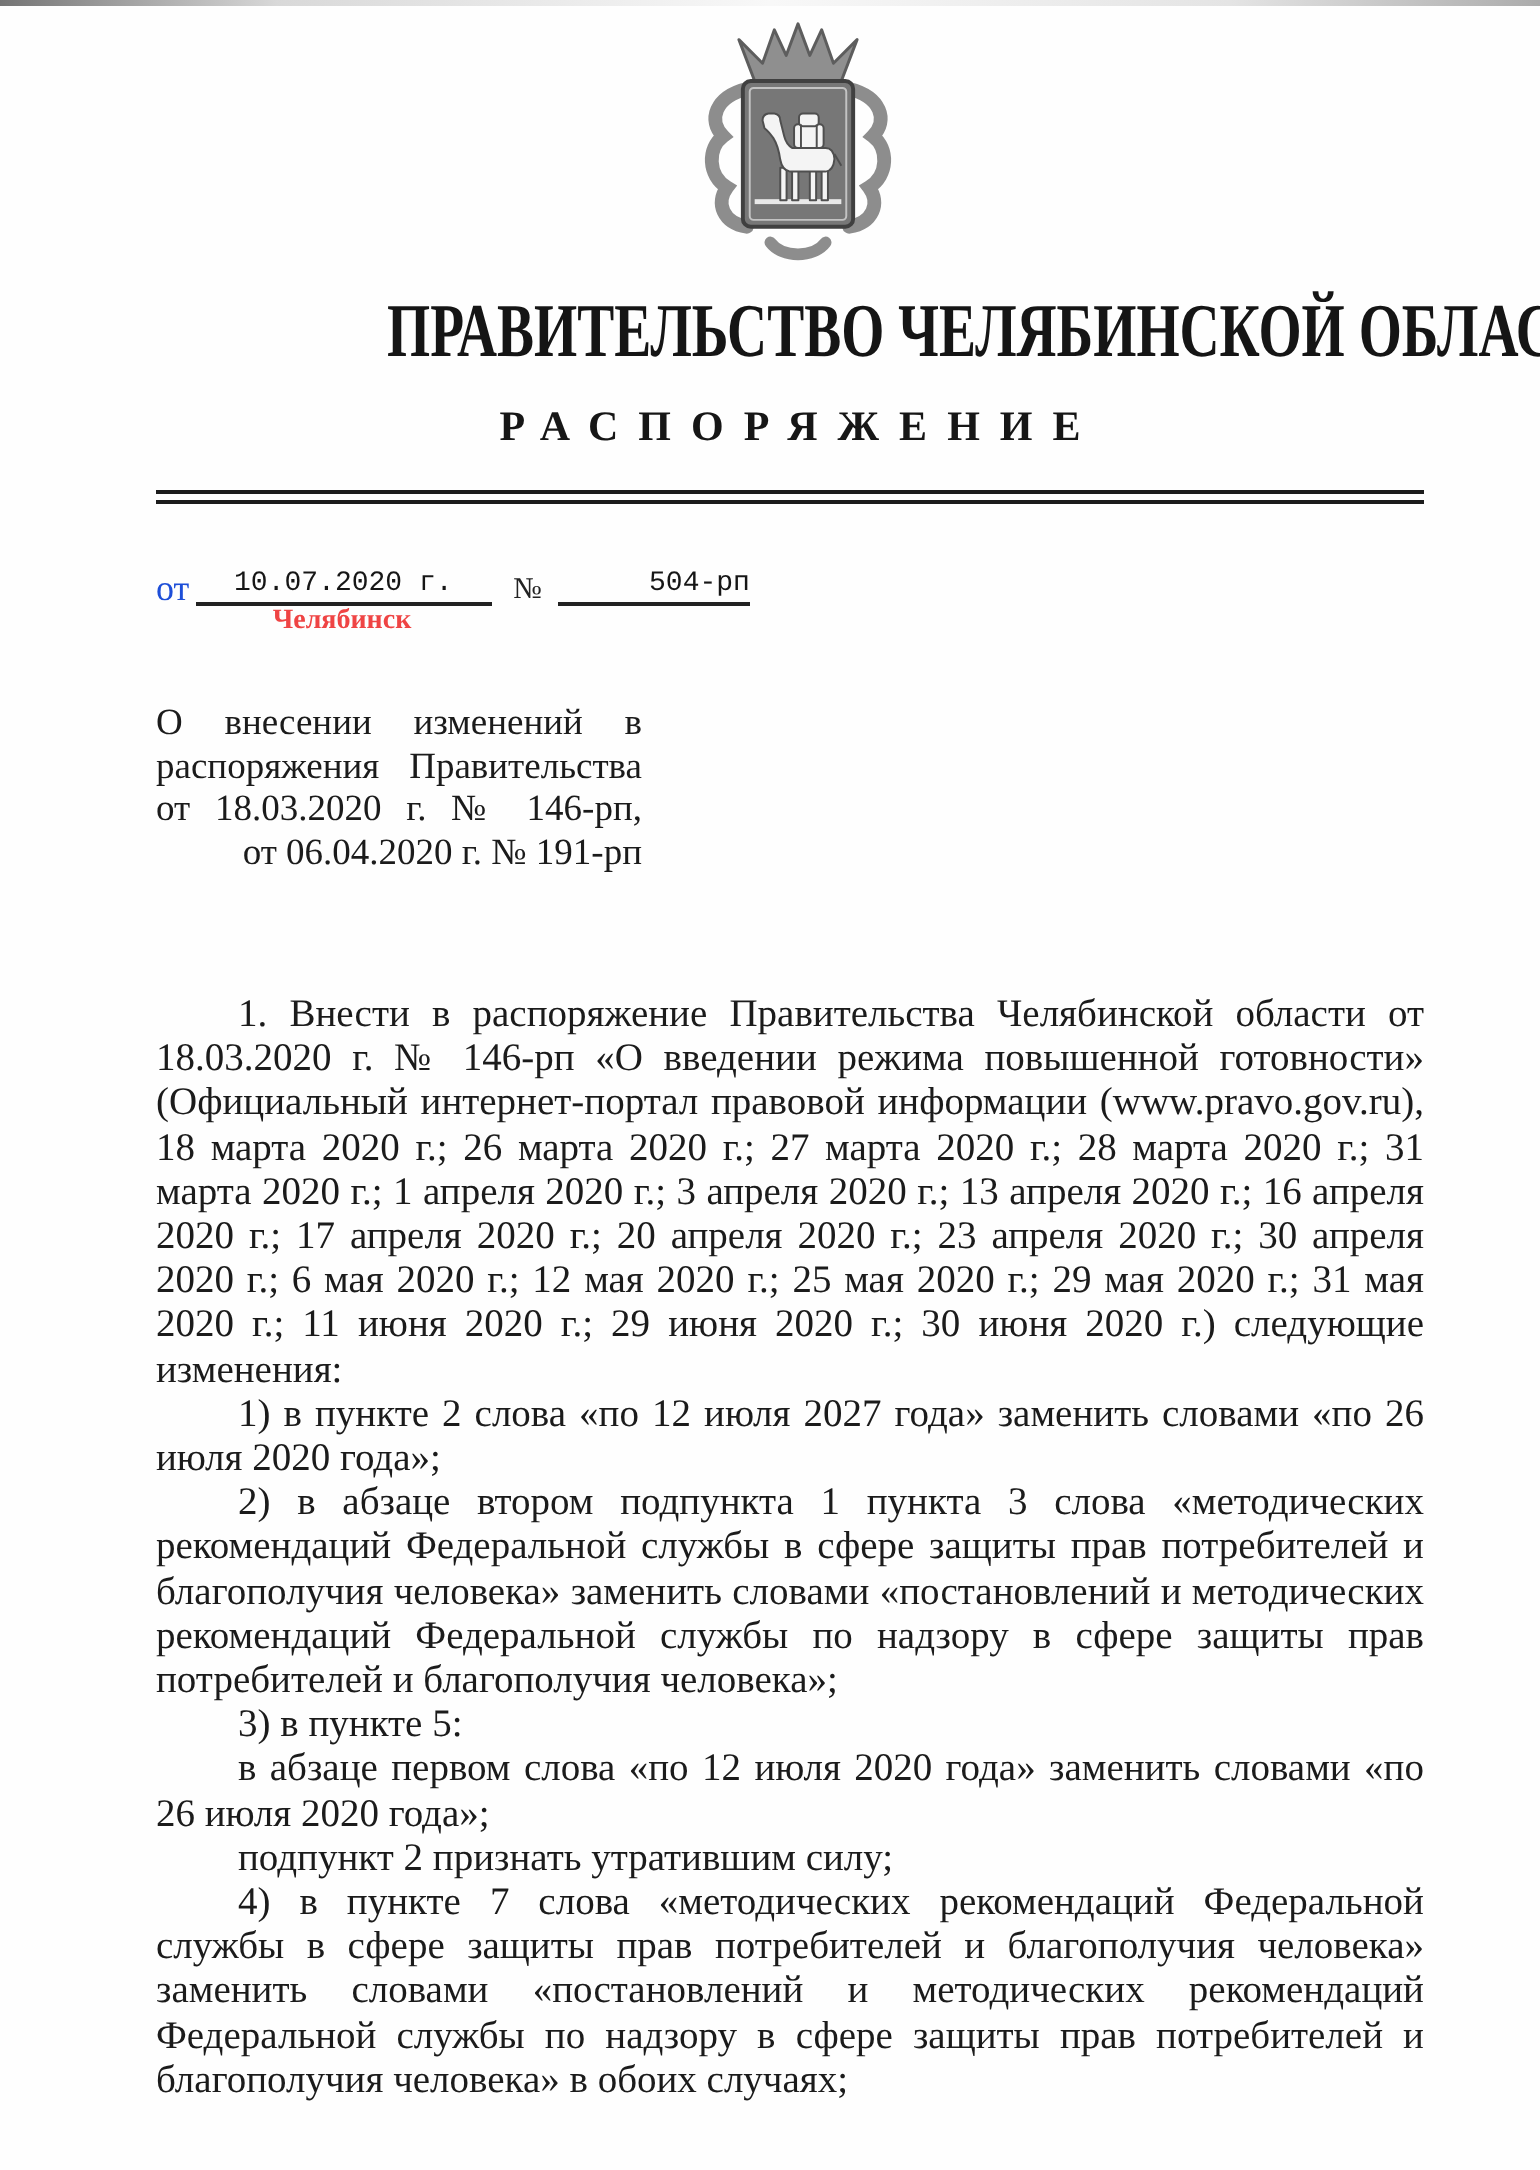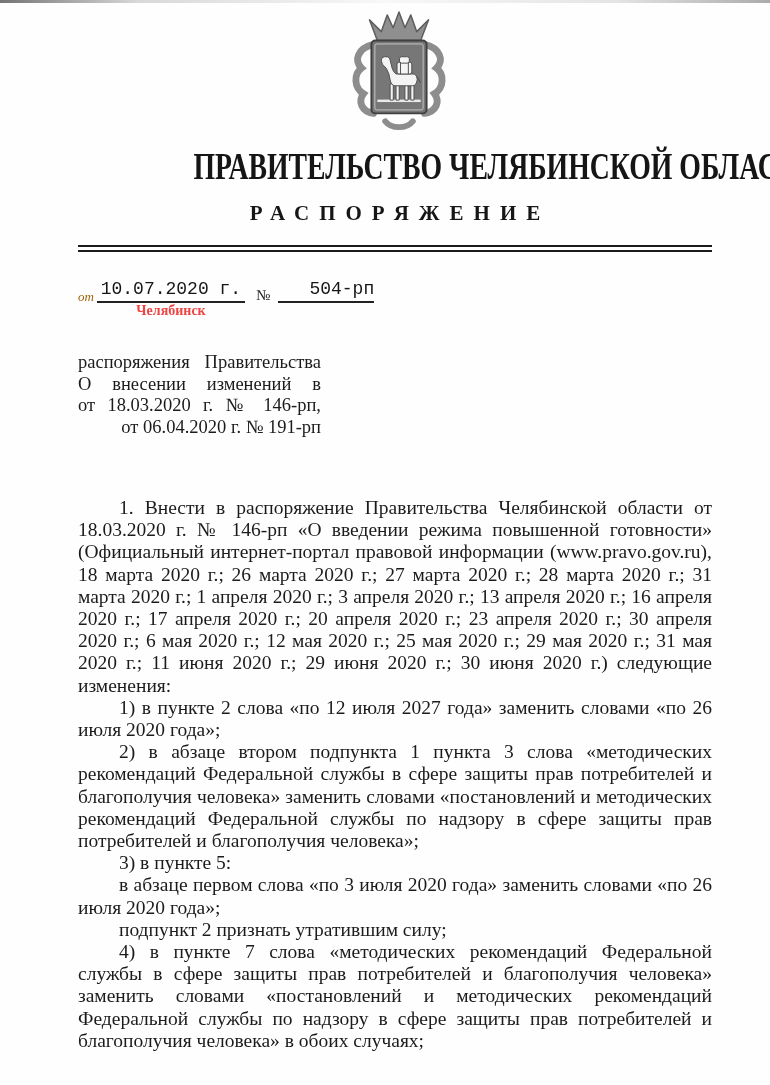--- a/index.html
+++ b/index.html
@@ -33,25 +33,25 @@
     letter-spacing:10px;text-indent:10px;color:#161616;
   }
   .double-rule{
     position:absolute;top:245px;left:78px;width:634px;height:3px;
     border-top:2.5px solid #1c1c1c;border-bottom:2px solid #1c1c1c;
   }
   .meta-row{
     position:absolute;top:277px;left:78px;width:634px;height:26px;
     display:flex;align-items:flex-end;
   }
-  .from-label{font-size:13px;color:#a16207;padding-right:3px;line-height:1;font-style:italic;}
+  .from-label{font-size:18px;color:#1d4ed8;padding-right:3px;line-height:1;}
   .fill{
     border-bottom:2px solid #222;
     font-family:"Liberation Mono", monospace;
-    font-size:18px;line-height:1.1;color:#161616;
+    font-size:14px;line-height:1.1;color:#161616;
     padding-bottom:1px;
   }
   .date-fill{width:148px;text-align:center;}
   .num-sign{font-size:15px;color:#222;padding:0 8px 0 11px;line-height:1;}
   .num-fill{width:96px;text-align:right;}
   .city{
     position:absolute;top:303px;left:97px;width:148px;
     text-align:center;font-size:14px;font-weight:bold;color:#ef4444;
   }
   .subject{
@@ -116,28 +116,28 @@
   <div class="meta-row">
     <span class="from-label">от</span>
     <span class="fill date-fill">10.07.2020 г.</span>
     <span class="num-sign">№</span>
     <span class="fill num-fill">504-рп</span>
   </div>
 
   <div class="city">Челябинск</div>
 
   <div class="subject">
+      <div class="subject-line">О внесении изменений в</div>
       <div class="subject-line">распоряжения Правительства</div>
-      <div class="subject-line">О внесении изменений в</div>
       <div class="subject-line">от 18.03.2020 г. № 146-рп,</div>
       <div class="subject-line">от 06.04.2020 г. № 191-рп</div>
     </div>
 
   <div class="body-text">
       <p>1. Внести в распоряжение Правительства Челябинской области от 18.03.2020 г. № 146-рп «О введении режима повышенной готовности» (Официальный интернет-портал правовой информации (www.pravo.gov.ru), 18 марта 2020 г.; 26 марта 2020 г.; 27 марта 2020 г.; 28 марта 2020 г.; 31 марта 2020 г.; 1 апреля 2020 г.; 3 апреля 2020 г.; 13 апреля 2020 г.; 16 апреля 2020 г.; 17 апреля 2020 г.; 20 апреля 2020 г.; 23 апреля 2020 г.; 30 апреля 2020 г.; 6 мая 2020 г.; 12 мая 2020 г.; 25 мая 2020 г.; 29 мая 2020 г.; 31 мая 2020 г.; 11 июня 2020 г.; 29 июня 2020 г.; 30 июня 2020 г.) следующие изменения:</p>
       <p>1) в пункте 2 слова «по 12 июля 2027 года» заменить словами «по 26 июля 2020 года»;</p>
       <p>2) в абзаце втором подпункта 1 пункта 3 слова «методических рекомендаций Федеральной службы в сфере защиты прав потребителей и благополучия человека» заменить словами «постановлений и методических рекомендаций Федеральной службы по надзору в сфере защиты прав потребителей и благополучия человека»;</p>
       <p>3) в пункте 5:</p>
-      <p>в абзаце первом слова «по 3 июля 2020 года» заменить словами «по 26 июля 2020 года»;</p>
+      <p>в абзаце первом слова «по 12 июля 2020 года» заменить словами «по 26 июля 2020 года»;</p>
       <p>подпункт 2 признать утратившим силу;</p>
       <p>4) в пункте 7 слова «методических рекомендаций Федеральной службы в сфере защиты прав потребителей и благополучия человека» заменить словами «постановлений и методических рекомендаций Федеральной службы по надзору в сфере защиты прав потребителей и благополучия человека» в обоих случаях;</p>
     </div>
 </div>
 
 </body></html>

